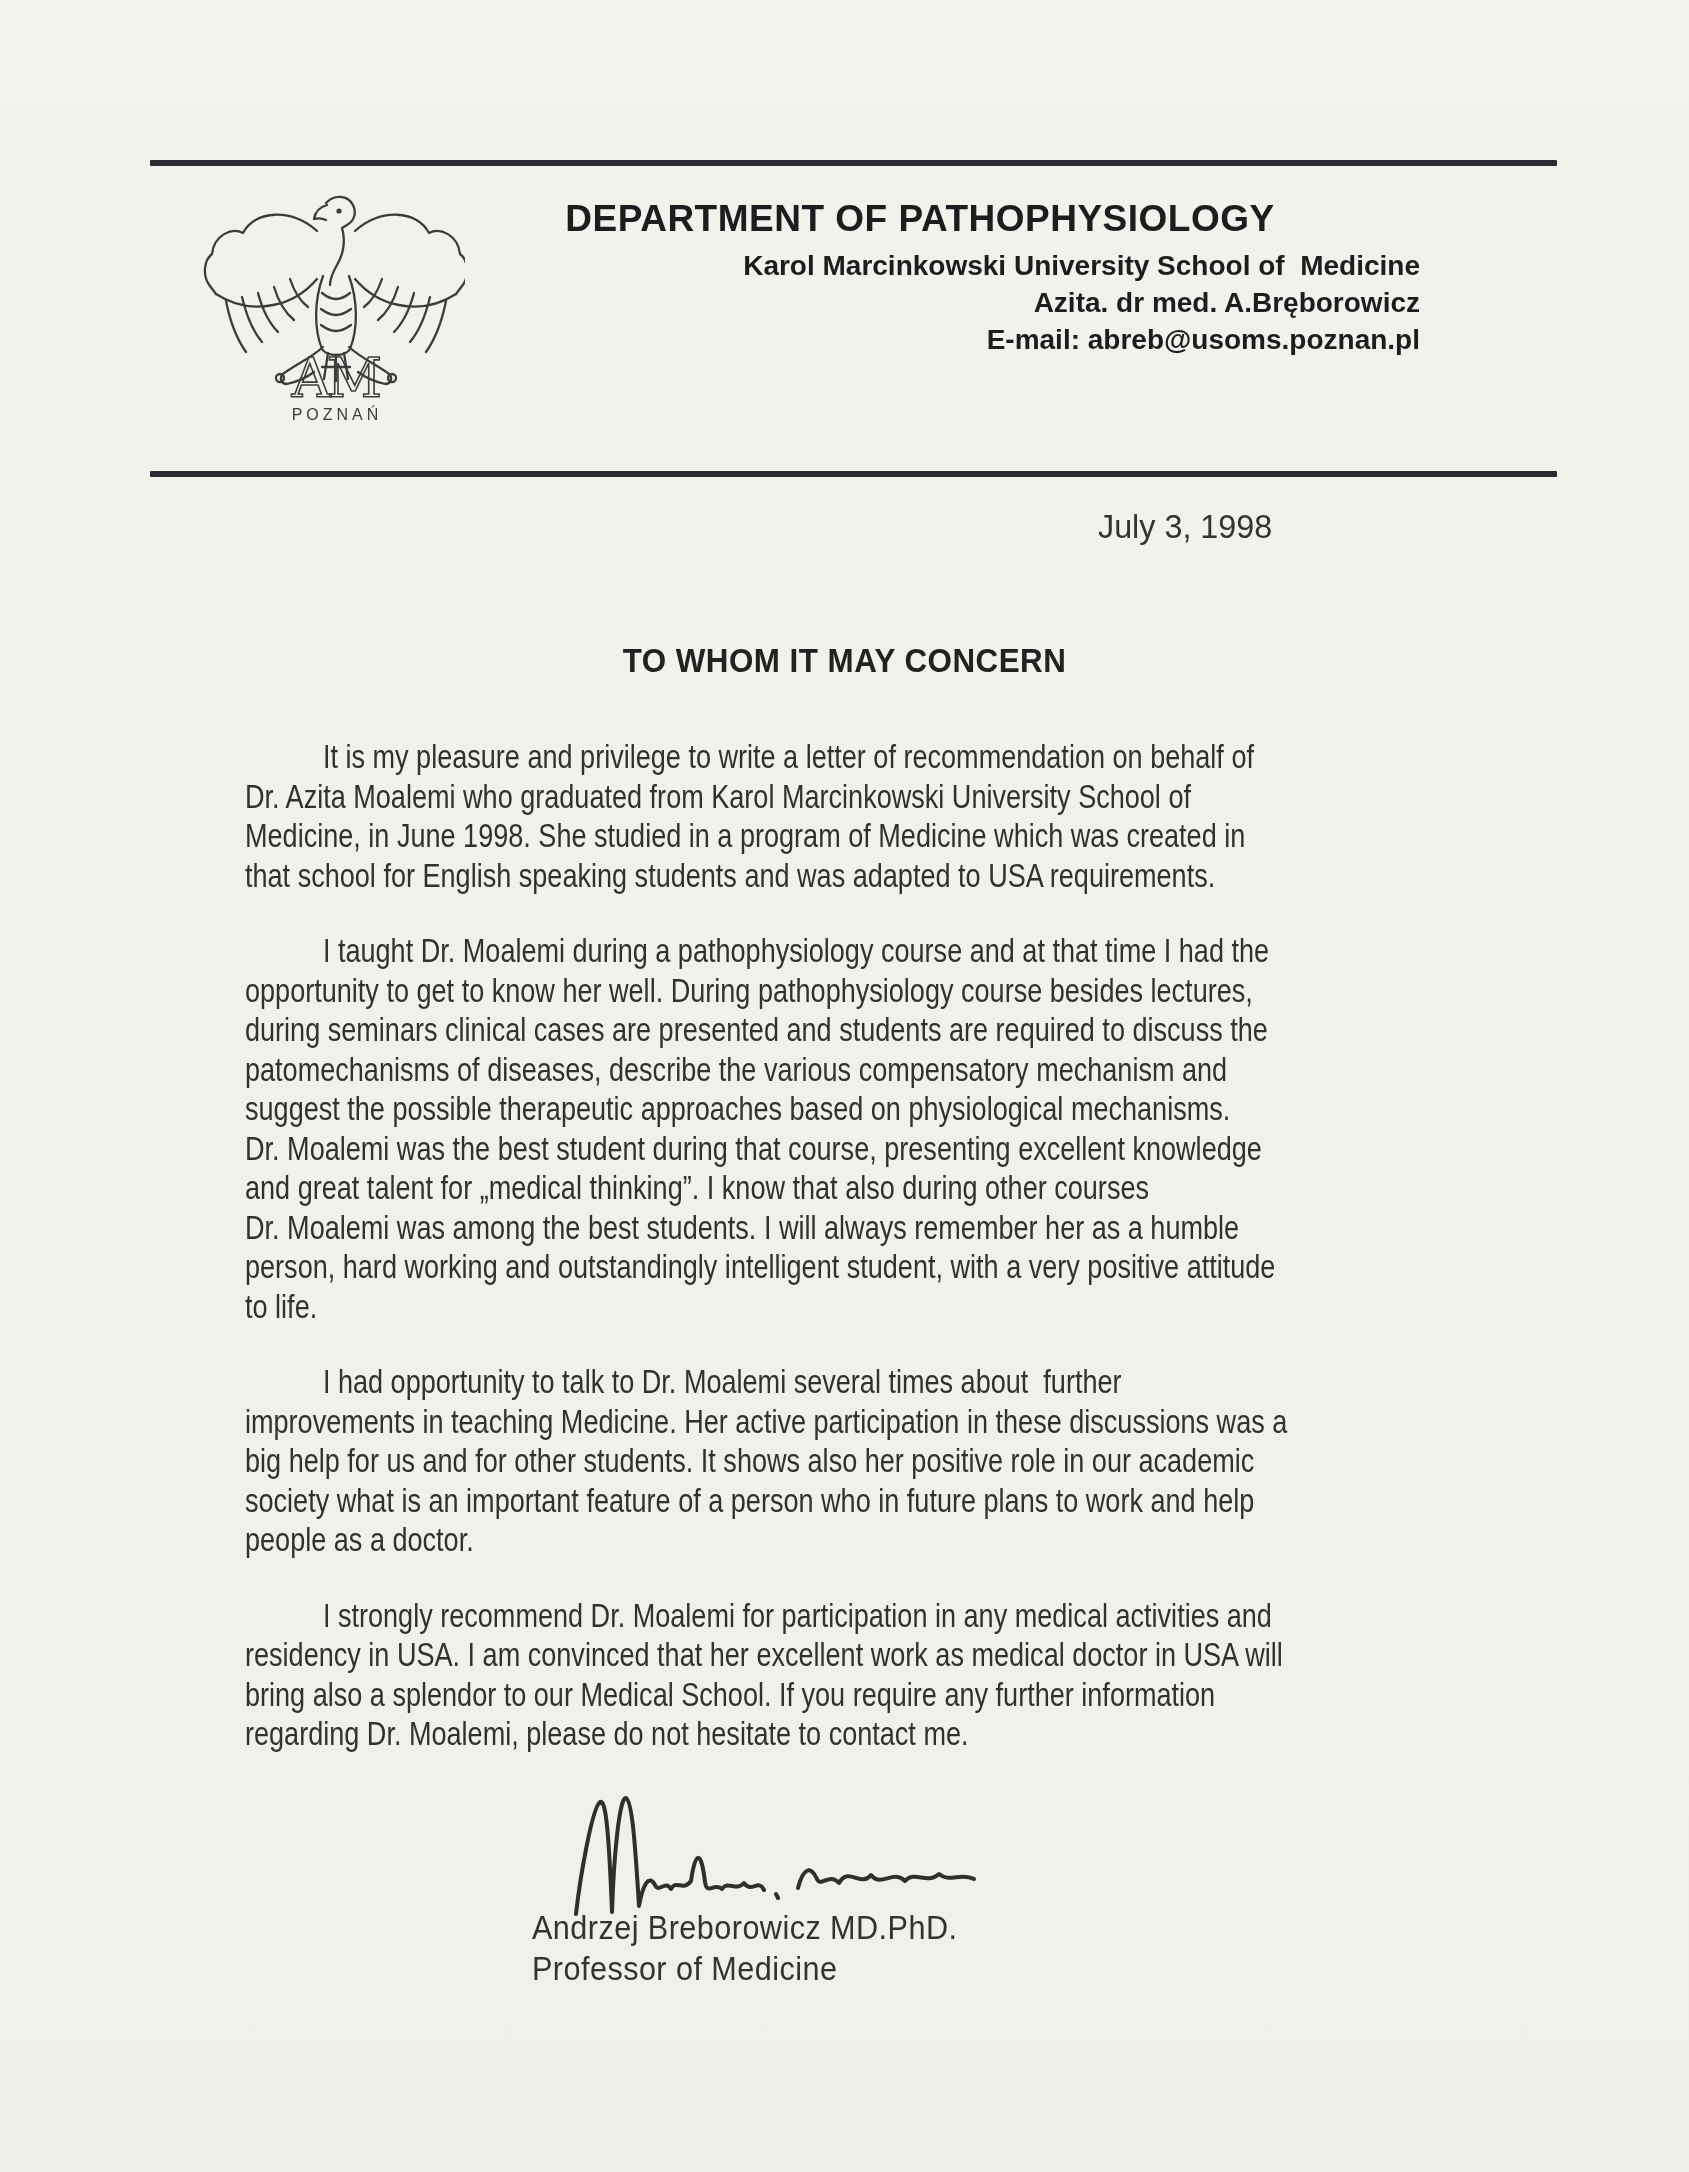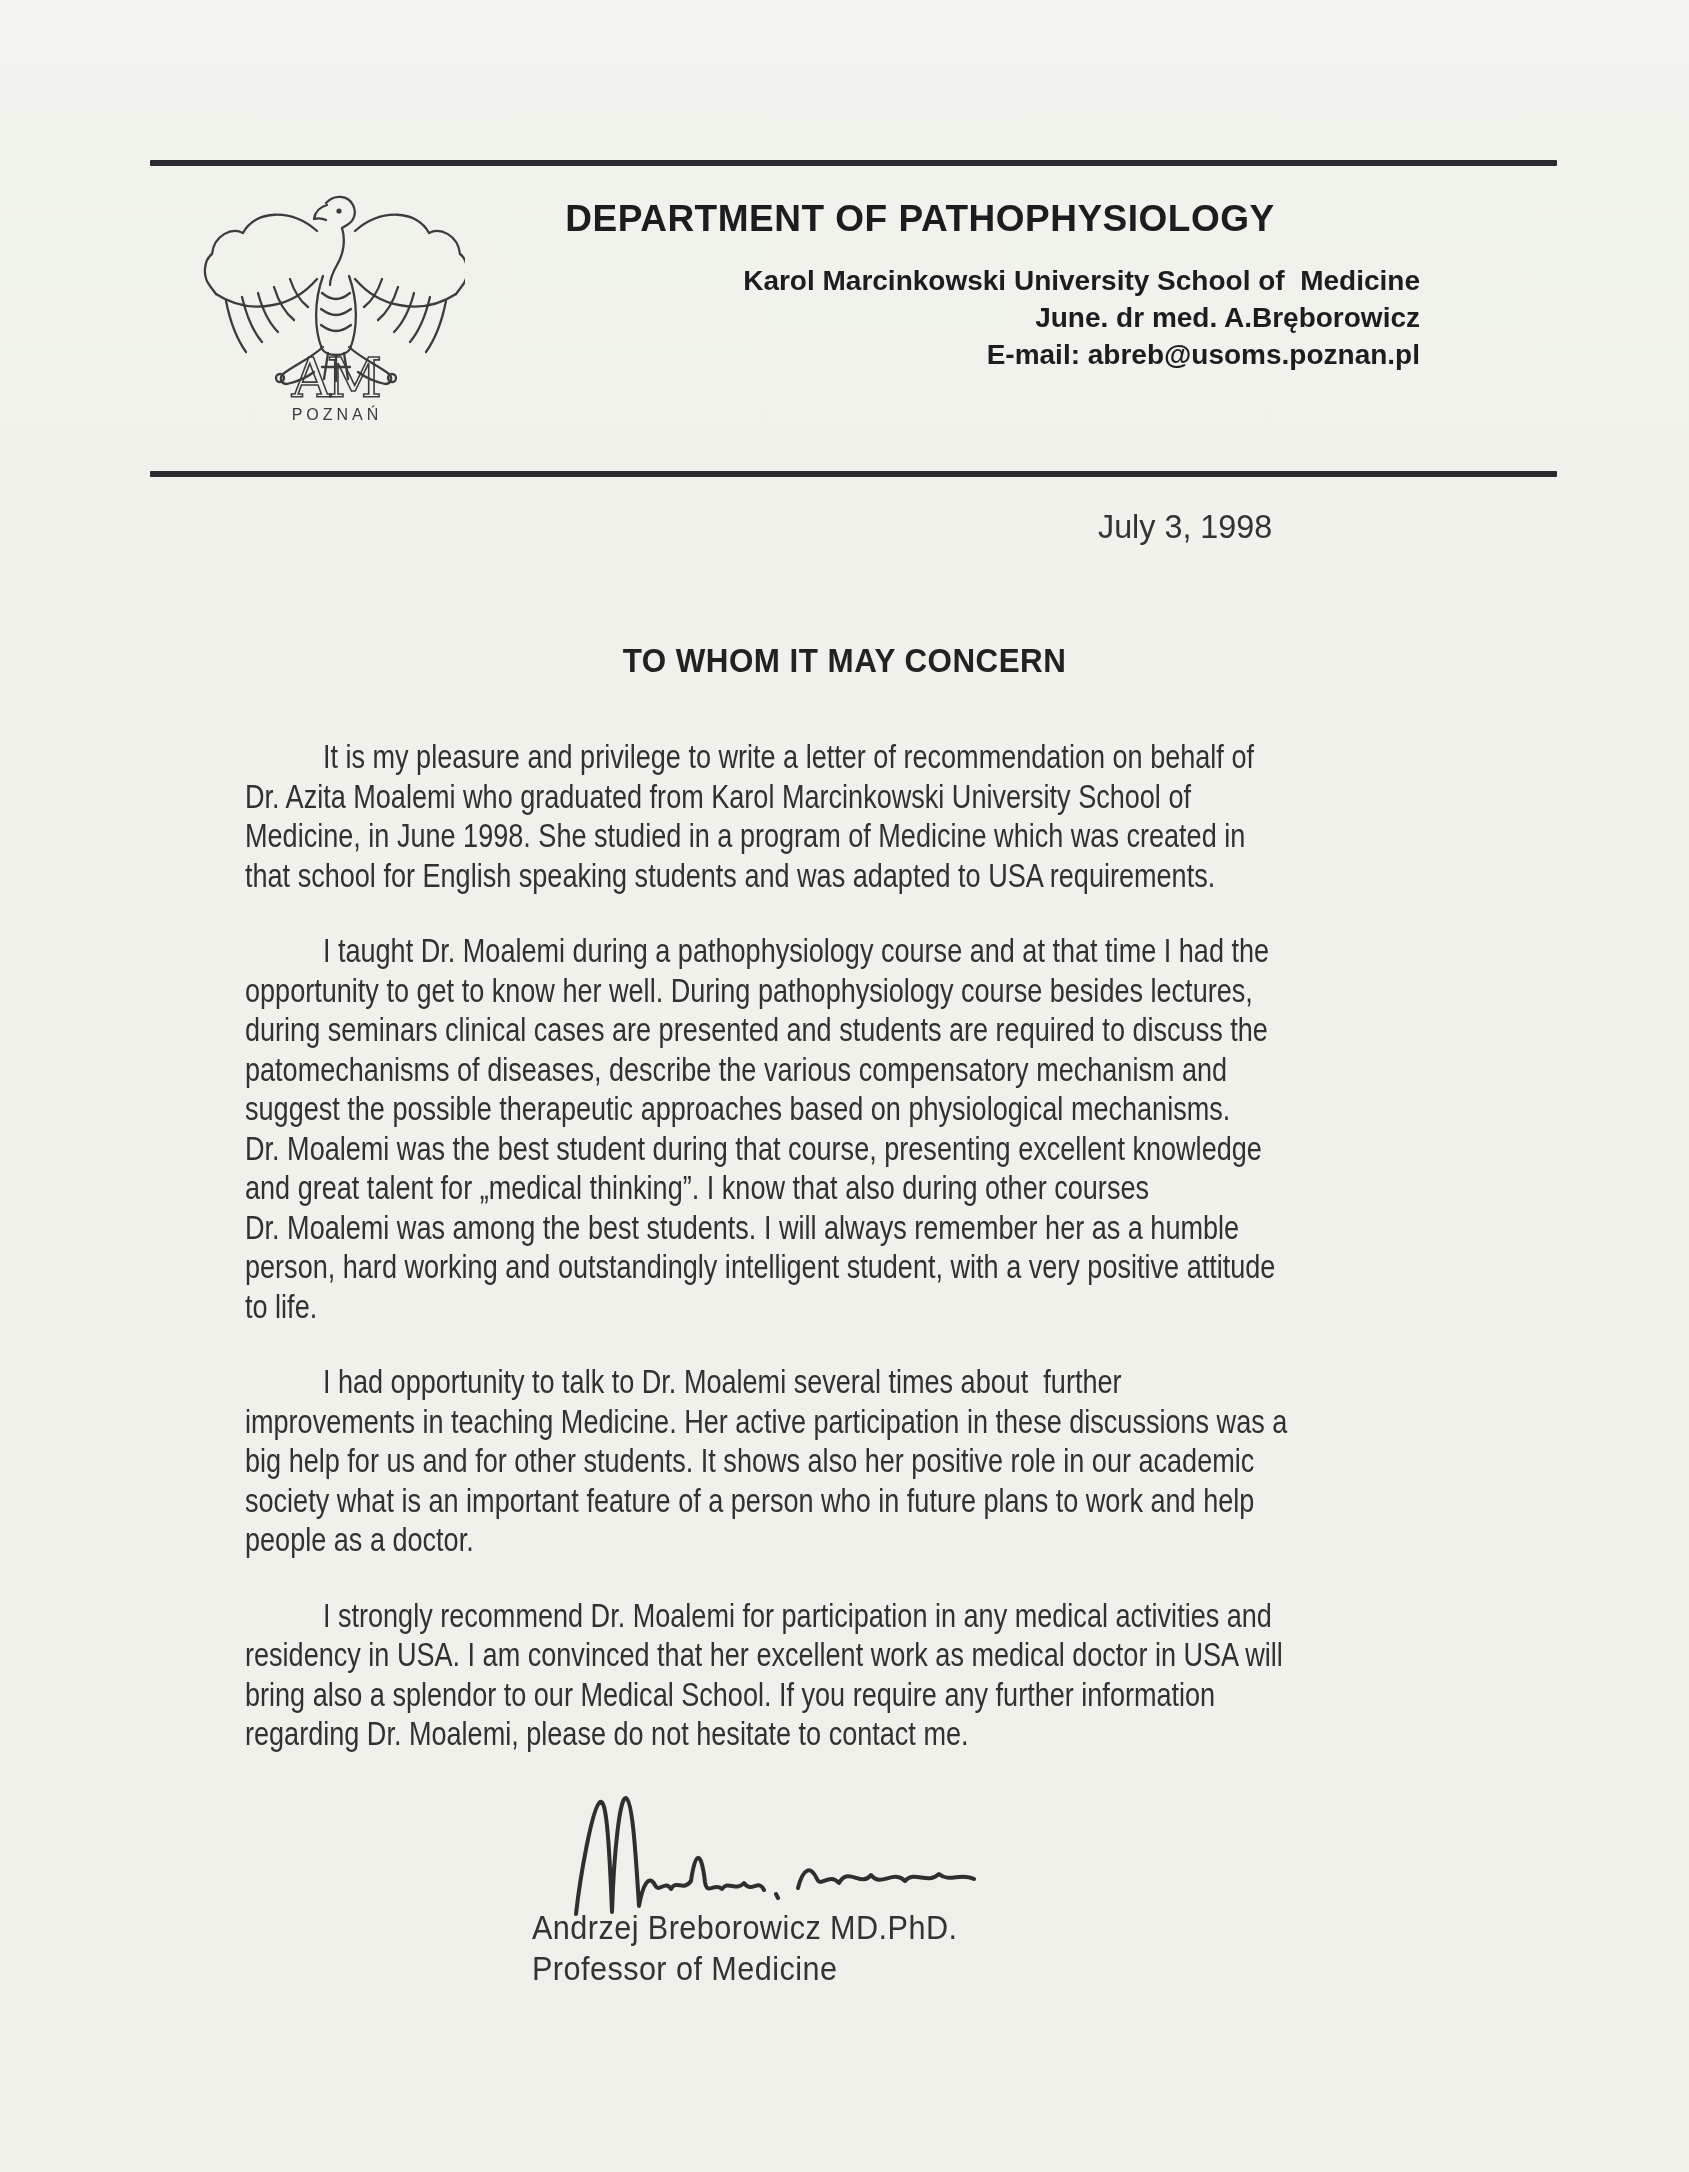--- a/index.html
+++ b/index.html
@@ -24,21 +24,21 @@
   .logo { position:absolute; left:195px; top:180px; width:270px; height:252px; }
   .logo svg { width:100%; height:100%; }
   .emblem-stroke { fill:none; stroke:#3c3c3c; stroke-width:2.3; stroke-linecap:round; stroke-linejoin:round; }
   .emblem-am { font-family:"DejaVu Serif", serif; font-size:54px; fill:none; stroke:#3c3c3c; stroke-width:1.6; letter-spacing:-4px; }
   .emblem-city { font-family:"Liberation Sans", sans-serif; font-size:16px; fill:#3c3c3c; letter-spacing:4px; }
 
   .lh-text {
     position:absolute; left:420px; top:198px; width:1000px;
     text-align:center; color:#1d1d1f; font-weight:bold;
   }
-  .lh-dept { font-size:37px; line-height:42px; margin-bottom:22px; letter-spacing:0.5px; }
+  .lh-dept { font-size:37px; line-height:42px; margin-bottom:7px; letter-spacing:0.5px; }
   .lh-line { font-size:28px; line-height:37px;text-align:right; }
 
   .date {
     position:absolute; left:1098px; top:507px;
     font-size:34px; color:#333;
     transform:scaleX(0.95); transform-origin:0 0;
     white-space:nowrap;
   }
 
   .salutation {
@@ -116,21 +116,21 @@
       <path class="emblem-stroke" d="M127,186 L155,186"></path>
 
       <text class="emblem-am" x="140" y="216" text-anchor="middle">AM</text>
       <text class="emblem-city" x="142" y="239" text-anchor="middle">POZNAŃ</text>
     </svg>
   </div>
 
   <div class="lh-text">
     <div class="lh-dept">DEPARTMENT OF PATHOPHYSIOLOGY</div>
     <div class="lh-line">Karol Marcinkowski University School of&nbsp; Medicine</div>
-    <div class="lh-line">June. dr med. A.Bręborowicz</div>
+    <div class="lh-line">Azita. dr med. A.Bręborowicz</div>
     <div class="lh-line">E-mail: abreb@usoms.poznan.pl</div>
   </div>
 
   <div class="rule rule-bottom"></div>
 
   <div class="date">July 3, 1998</div>
 
   <div class="salutation">TO WHOM IT MAY CONCERN</div>
 
   <div class="letter-body">

